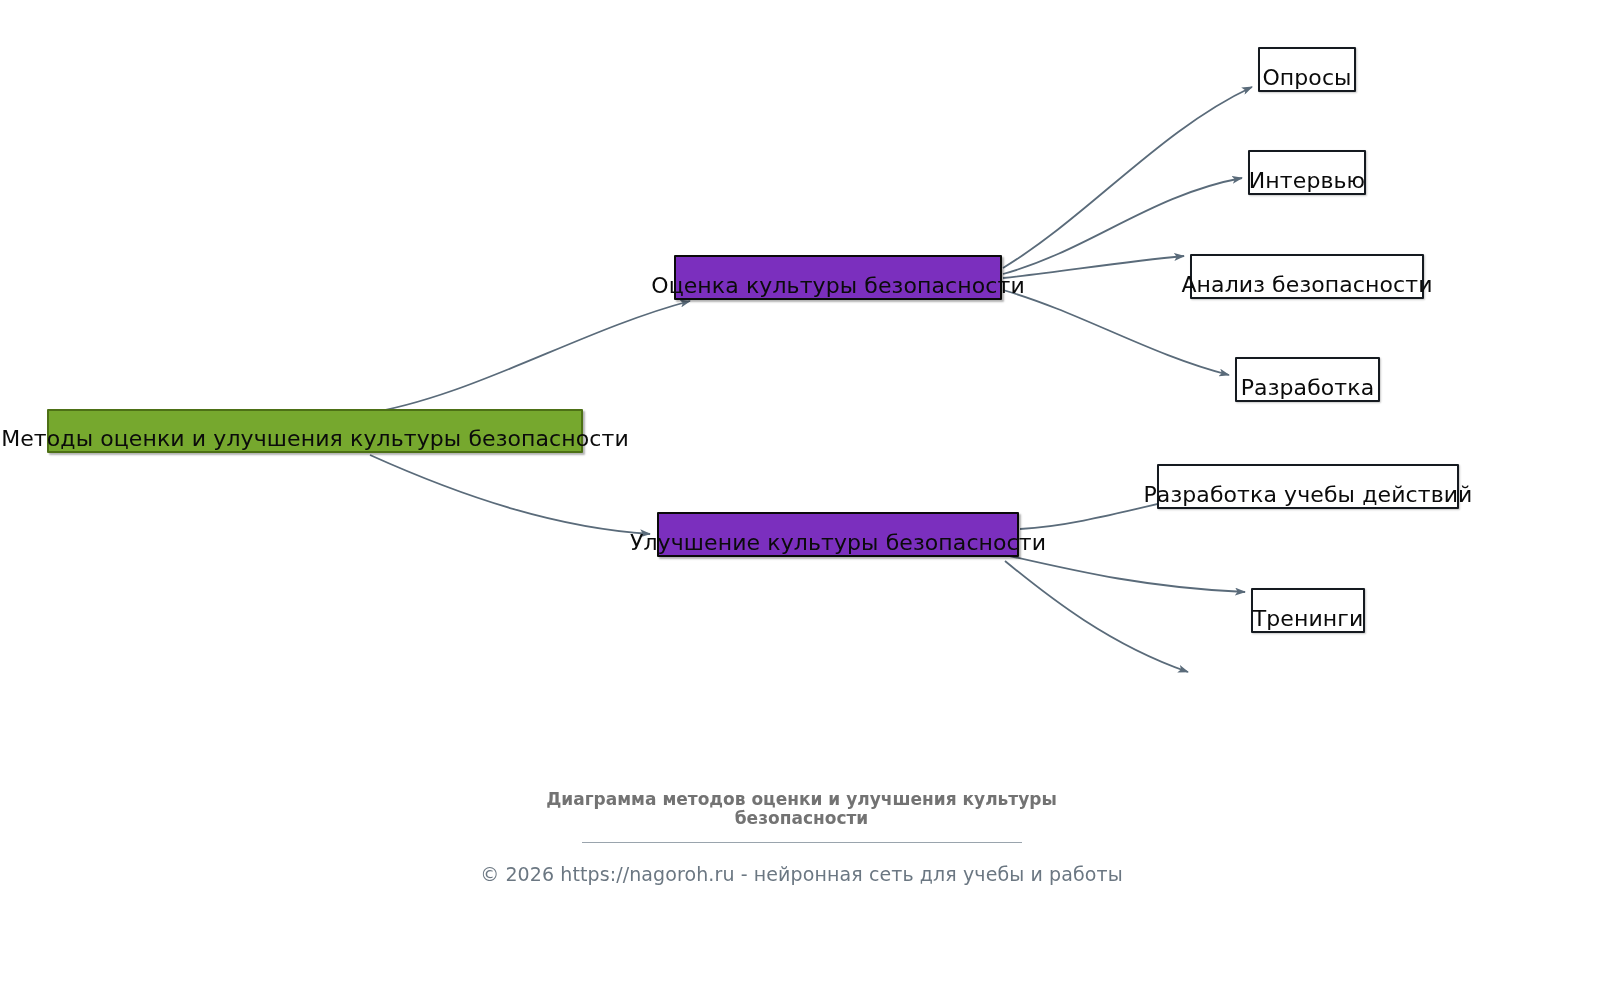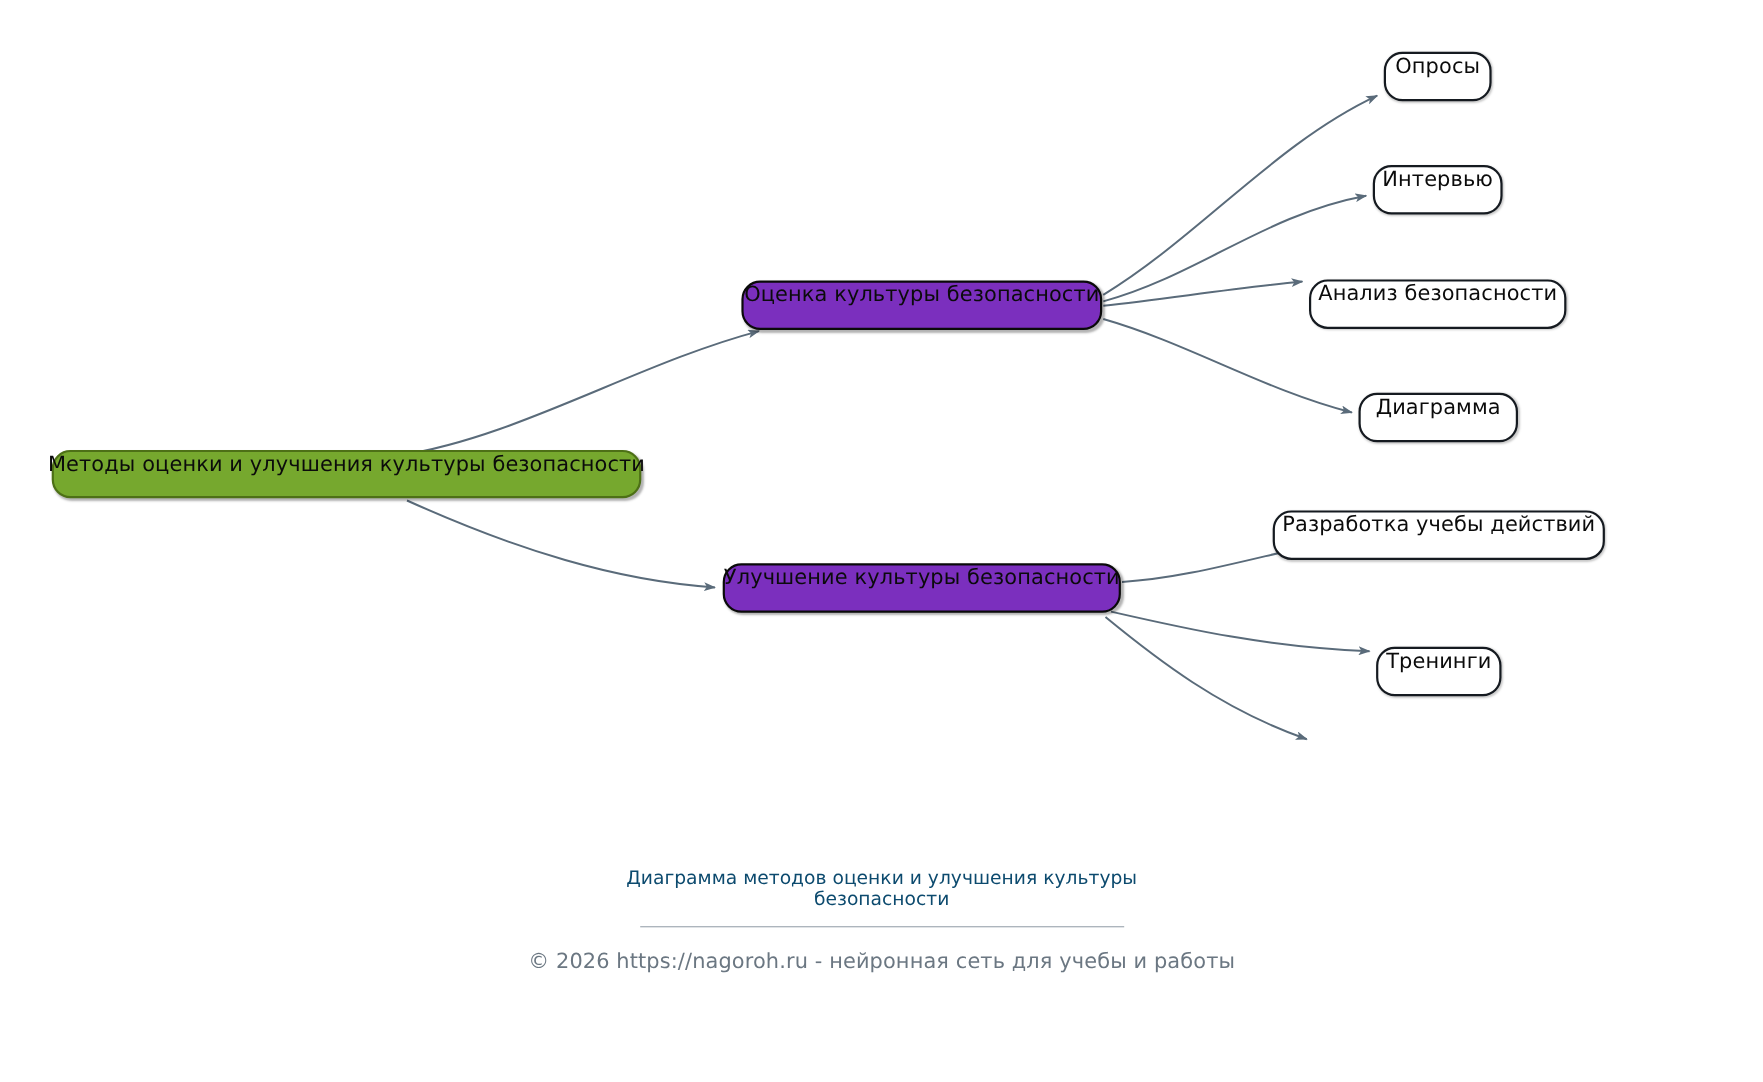--- a/index.html
+++ b/index.html
@@ -27,25 +27,25 @@
     left: 0;
     top: 0;
     width: 1603px;
     height: 984px;
     pointer-events: none;
   }
   .node {
     position: absolute;
     box-sizing: border-box;
     display: flex;
-    align-items: flex-start;
+    align-items: flex-end;
     justify-content: center;
     white-space: nowrap;
-    border-radius: 17px;
-    font-size: 19px;
+    border-radius: 1px;
+    font-size: 22px;
     color: #0b0b0b;
     letter-spacing: 0.1px;
   }
   .node-root {
     background: #76A82E;
     border: 2px solid #4d7016;
     box-shadow: 2px 2px 2px rgba(0,0,0,0.30);
   }
   .node-branch {
     background: #7B2FBE;
@@ -59,24 +59,24 @@
   }
   .caption-block {
     position: absolute;
     left: 0;
     top: 790px;
     width: 1603px;
     text-align: center;
   }
   .caption-title {
     font-family: "DejaVu Sans", "Liberation Sans", sans-serif;
-    font-weight: normal;
+    font-weight: bold;
     font-size: 17px;
     line-height: 19px;
-    color: #0c4a6e;
+    color: #737373;
     width: 540px;
     margin: 0 auto;
   }
   .caption-rule {
     width: 440px;
     height: 0;
     margin: 14px auto 0 auto;
     border-top: 1px solid #9aa4ad;
   }
   .caption-footer {
@@ -120,21 +120,21 @@
   <div class="node node-leaf" style="left: 1258px; top: 47px; width: 98px; height: 45px;">
     <span>Опросы</span>
   </div>
   <div class="node node-leaf" style="left: 1248px; top: 150px; width: 118px; height: 45px;">
     <span>Интервью</span>
   </div>
   <div class="node node-leaf" style="left: 1190px; top: 254px; width: 234px; height: 45px;">
     <span>Анализ безопасности</span>
   </div>
   <div class="node node-leaf" style="left: 1235px; top: 357px; width: 145px; height: 45px;">
-    <span>Диаграмма</span>
+    <span>Разработка</span>
   </div>
 
   <div class="node node-branch" style="left: 657px; top: 512px; width: 362px; height: 45px; background: rgb(123, 47, 190); border-color: rgb(10, 10, 10);">
     <span>Улучшение культуры безопасности</span>
   </div>
   <div class="node node-leaf" style="left: 1157px; top: 464px; width: 302px; height: 45px;">
     <span>Разработка учебы действий</span>
   </div>
   <div class="node node-leaf" style="left: 1251px; top: 564px; width: 114px; height: 45px; margin-top: 24px;">
     <span>Тренинги</span>

